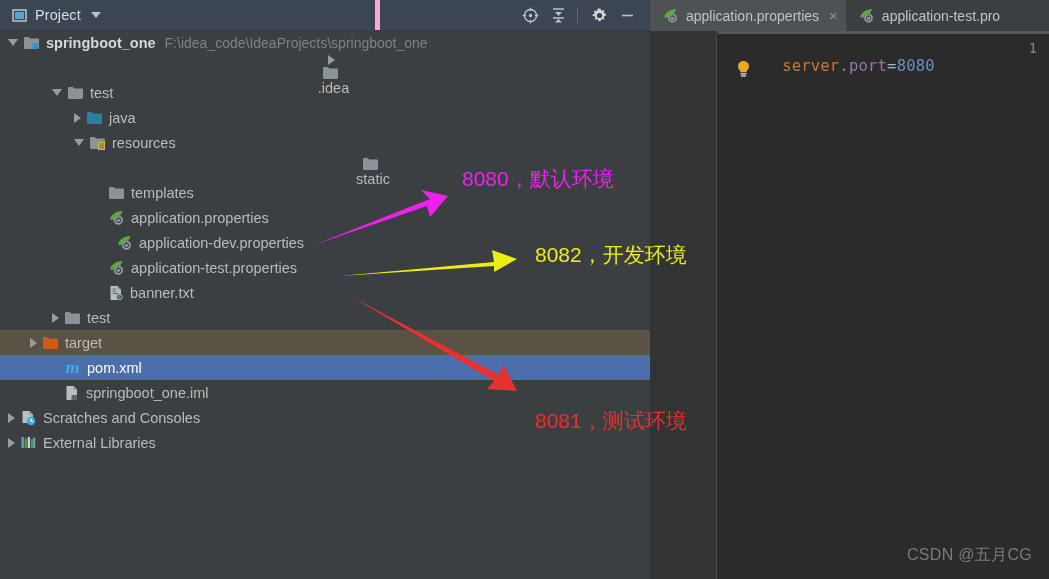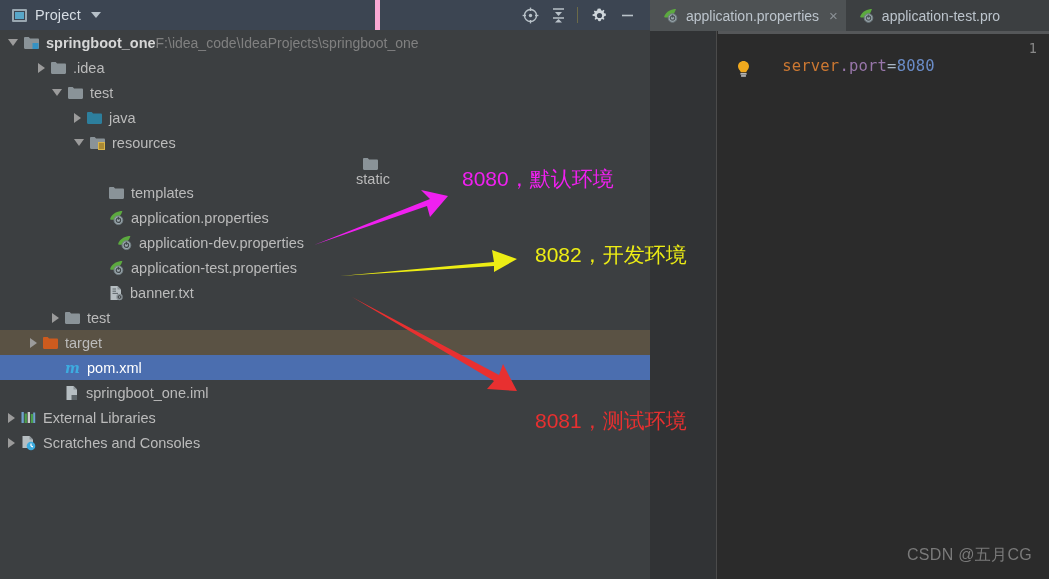--- a/index.html
+++ b/index.html
@@ -146,21 +146,21 @@
   }
   .arrow.down {
     border-left: 5px solid transparent;
     border-right: 5px solid transparent;
     border-top: 7px solid #9b9b9b;
   }
   .arrow.none { width: 7px; height: 1px; border: none; margin-right: 5px; }
   .node-icon { flex: none; margin-right: 6px; display: flex; align-items: center; }
   .label { flex: none; }
   .label.bold { font-weight: bold; color: #d6d6d6; }
-  .path { color: #808080; font-weight: normal; font-size: 14px; }
+  .path { color: #808080; margin-left: 9px; font-weight: normal; font-size: 14px; }
 
   
   #editor {
     position: absolute;
     left: 650px; top: 31px;
     width: 399px; height: 548px;
     background: #2b2b2b;
   }
   #gutter {
     position: absolute;
@@ -303,21 +303,21 @@
         <span class="arrow down"></span>
         <span class="node-icon">
           <svg width="17" height="15" viewBox="0 0 17 15">
             <path d="M1 3.2c0-.7.5-1.2 1.1-1.2h3.6l1.4 1.6h7.8c.6 0 1.1.5 1.1 1.2v8c0 .7-.5 1.2-1.1 1.2H2.1C1.5 14 1 13.5 1 12.8z" fill="#8a9398"></path>
             <rect x="9.5" y="8" width="6" height="6" fill="#3592c4"></rect>
           </svg>
         </span>
         <span class="label bold">springboot_one</span>
         <span class="path">F:\idea_code\IdeaProjects\springboot_one</span>
       </div>
-      <div class="row" style="padding-left: 38px;">
+      <div class="row" style="padding-left: 17px; flex-direction: column;">
         <span class="arrow right"></span>
         <span class="node-icon">
           <svg width="17" height="15" viewBox="0 0 17 15">
             <path d="M1 3.2c0-.7.5-1.2 1.1-1.2h3.6l1.4 1.6h7.8c.6 0 1.1.5 1.1 1.2v8c0 .7-.5 1.2-1.1 1.2H2.1C1.5 14 1 13.5 1 12.8z" fill="#8a9398"></path>
           </svg>
         </span>
         <span class="label">.idea</span>
       </div>
       <div class="row" style="padding-left: 52px;">
         <span class="arrow down"></span>
@@ -457,44 +457,44 @@
             <path d="M2.5 1h7l3.5 3.5V15H2.5z" fill="#b6bec2"></path>
             <path d="M9.5 1v3.5H13z" fill="#8c9498"></path>
             <rect x="7.5" y="10" width="5.5" height="5" fill="#5d6569"></rect>
           </svg>
         </span>
         <span class="label">springboot_one.iml</span>
       </div>
       <div class="row" style="padding-left: 8px;">
         <span class="arrow right"></span>
         <span class="node-icon">
-          <svg width="17" height="15" viewBox="0 0 17 15">
-            <rect x="1.5" y="2" width="2.3" height="11" fill="#6fa0cc"></rect>
-            <rect x="4.6" y="3.5" width="2.3" height="9.5" fill="#4a9e4a"></rect>
-            <rect x="7.7" y="2" width="2.3" height="11" fill="#cfcfcf"></rect>
-            <rect x="10.8" y="4" width="2.3" height="9" fill="#4a9e4a"></rect>
-            <rect x="13.2" y="2.5" width="2" height="10.5" fill="#6fa0cc"></rect>
-          </svg>
-        </span>
-        <span class="label">External Libraries</span>
-      </div>
-      <div class="row" style="padding-left: 8px;">
-        <span class="arrow right"></span>
-        <span class="node-icon">
           <svg width="17" height="16" viewBox="0 0 17 16">
             <path d="M2.5 1h7l3.5 3.5V13H2.5z" fill="#b6bec2"></path>
             <path d="M9.5 1v3.5H13z" fill="#8c9498"></path>
             <circle cx="11" cy="11" r="4.3" fill="#3dace0"></circle>
             <g stroke="#ffffff" stroke-width="1.2">
               <line x1="11" y1="8.4" x2="11" y2="11"></line>
               <line x1="11" y1="11" x2="12.9" y2="11.9"></line>
             </g>
           </svg>
         </span>
         <span class="label">Scratches and Consoles</span>
+      </div>
+      <div class="row" style="padding-left: 8px;">
+        <span class="arrow right"></span>
+        <span class="node-icon">
+          <svg width="17" height="15" viewBox="0 0 17 15">
+            <rect x="1.5" y="2" width="2.3" height="11" fill="#6fa0cc"></rect>
+            <rect x="4.6" y="3.5" width="2.3" height="9.5" fill="#4a9e4a"></rect>
+            <rect x="7.7" y="2" width="2.3" height="11" fill="#cfcfcf"></rect>
+            <rect x="10.8" y="4" width="2.3" height="9" fill="#4a9e4a"></rect>
+            <rect x="13.2" y="2.5" width="2" height="10.5" fill="#6fa0cc"></rect>
+          </svg>
+        </span>
+        <span class="label">External Libraries</span>
       </div>
     </div>
 
   <div id="editor">
     <div id="gutter"></div>
     <div id="linenum">1</div>
     <div id="code-line">
       <span class="k-key">server</span><span class="k-dotkey">.</span><span class="k-dotkey">port</span><span class="k-eq">=</span><span class="k-val">8080</span>
     </div>
   </div>

